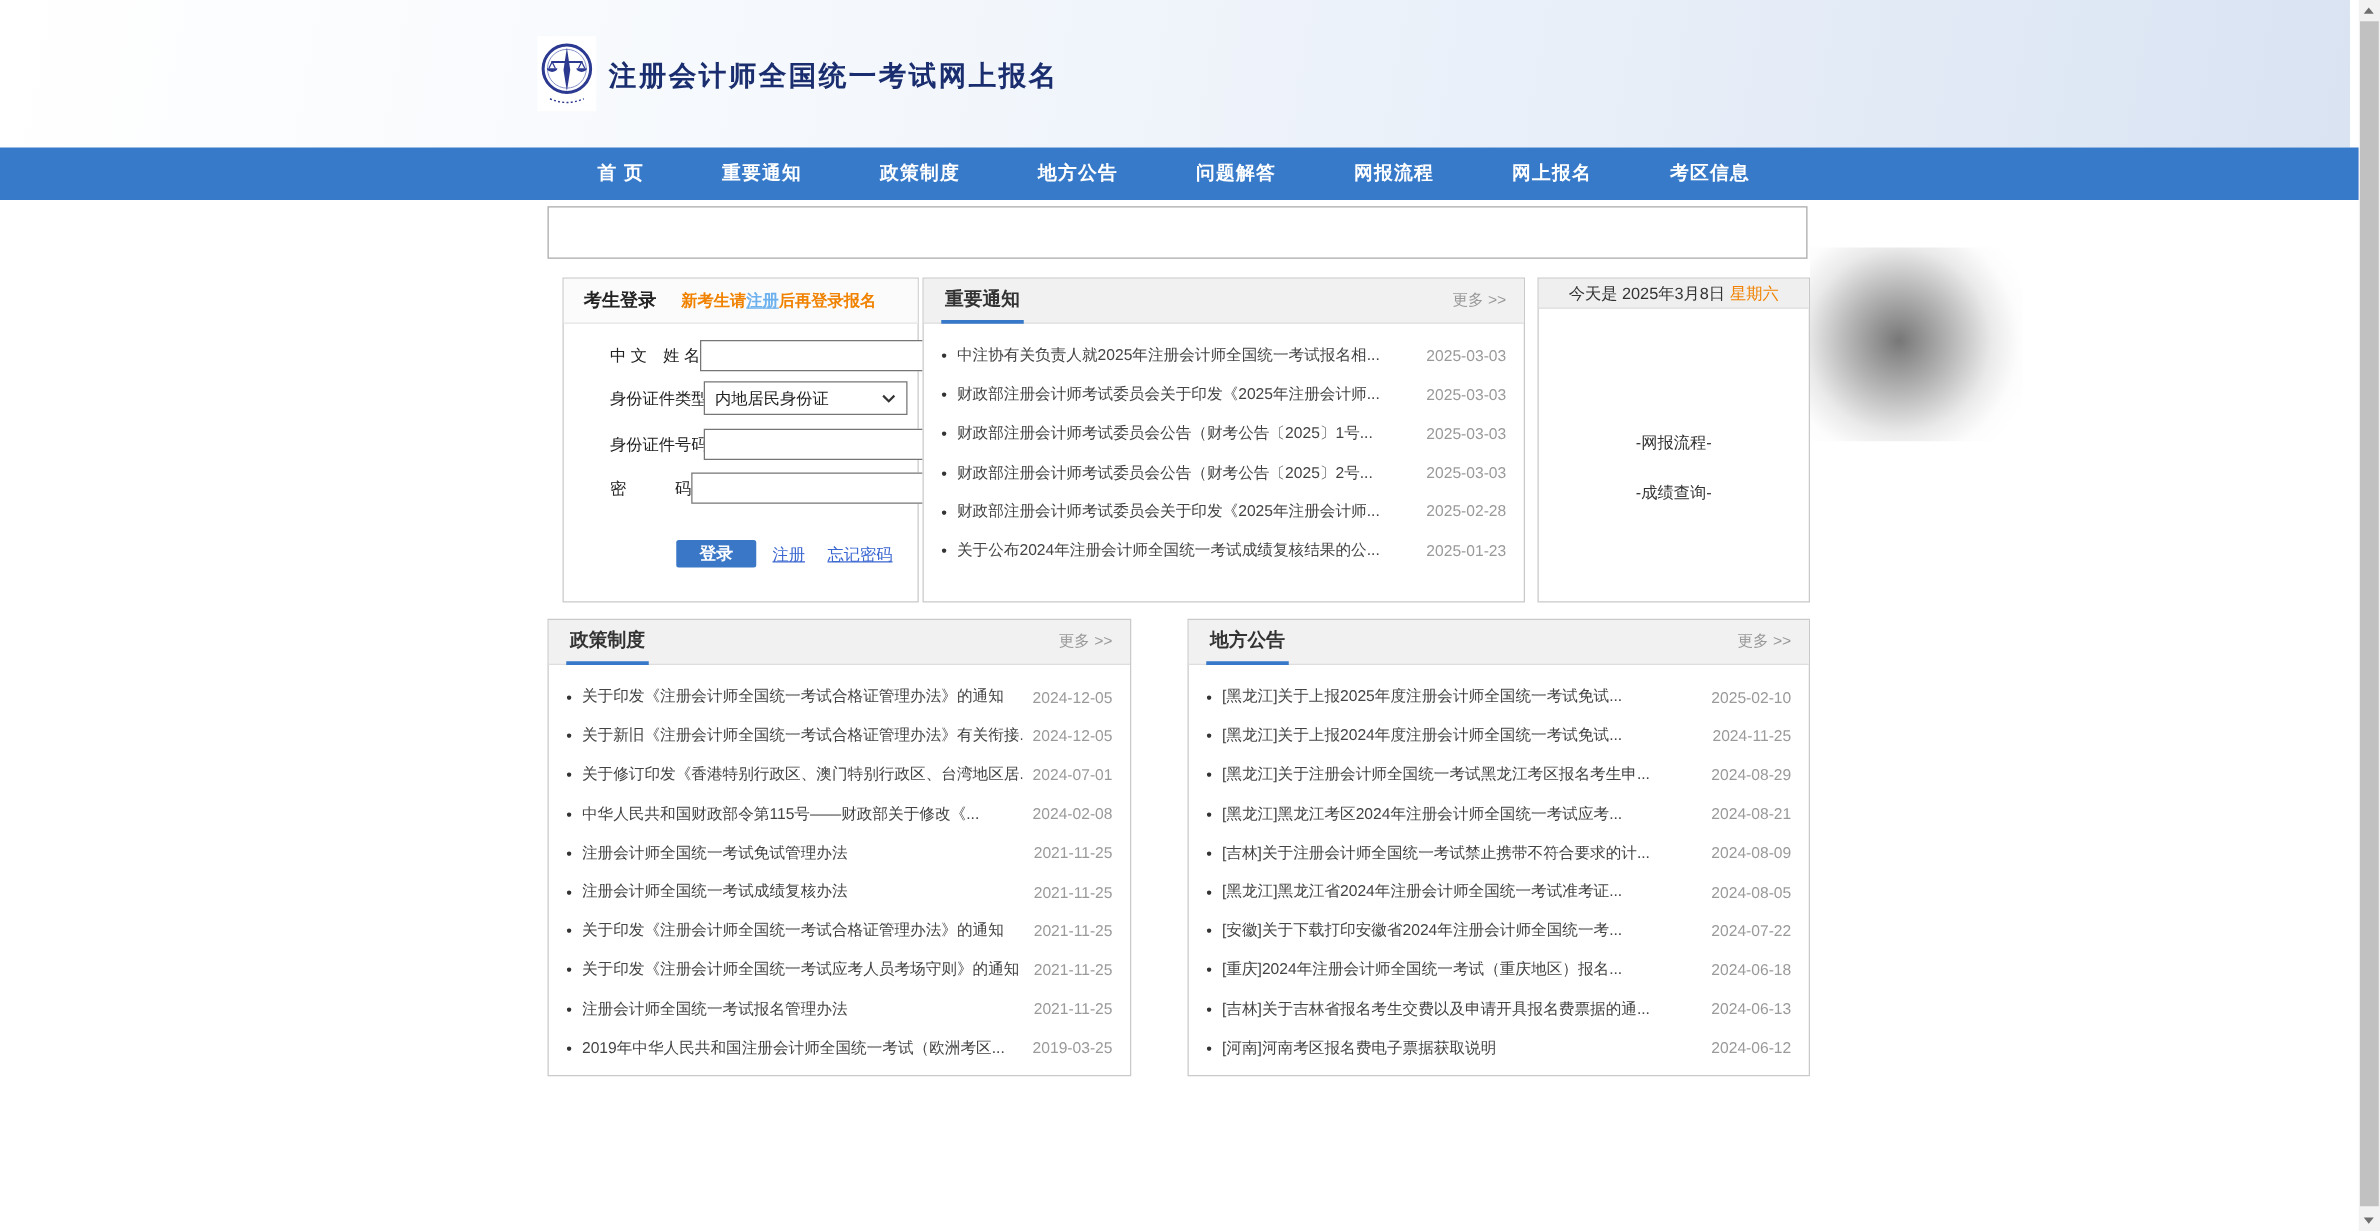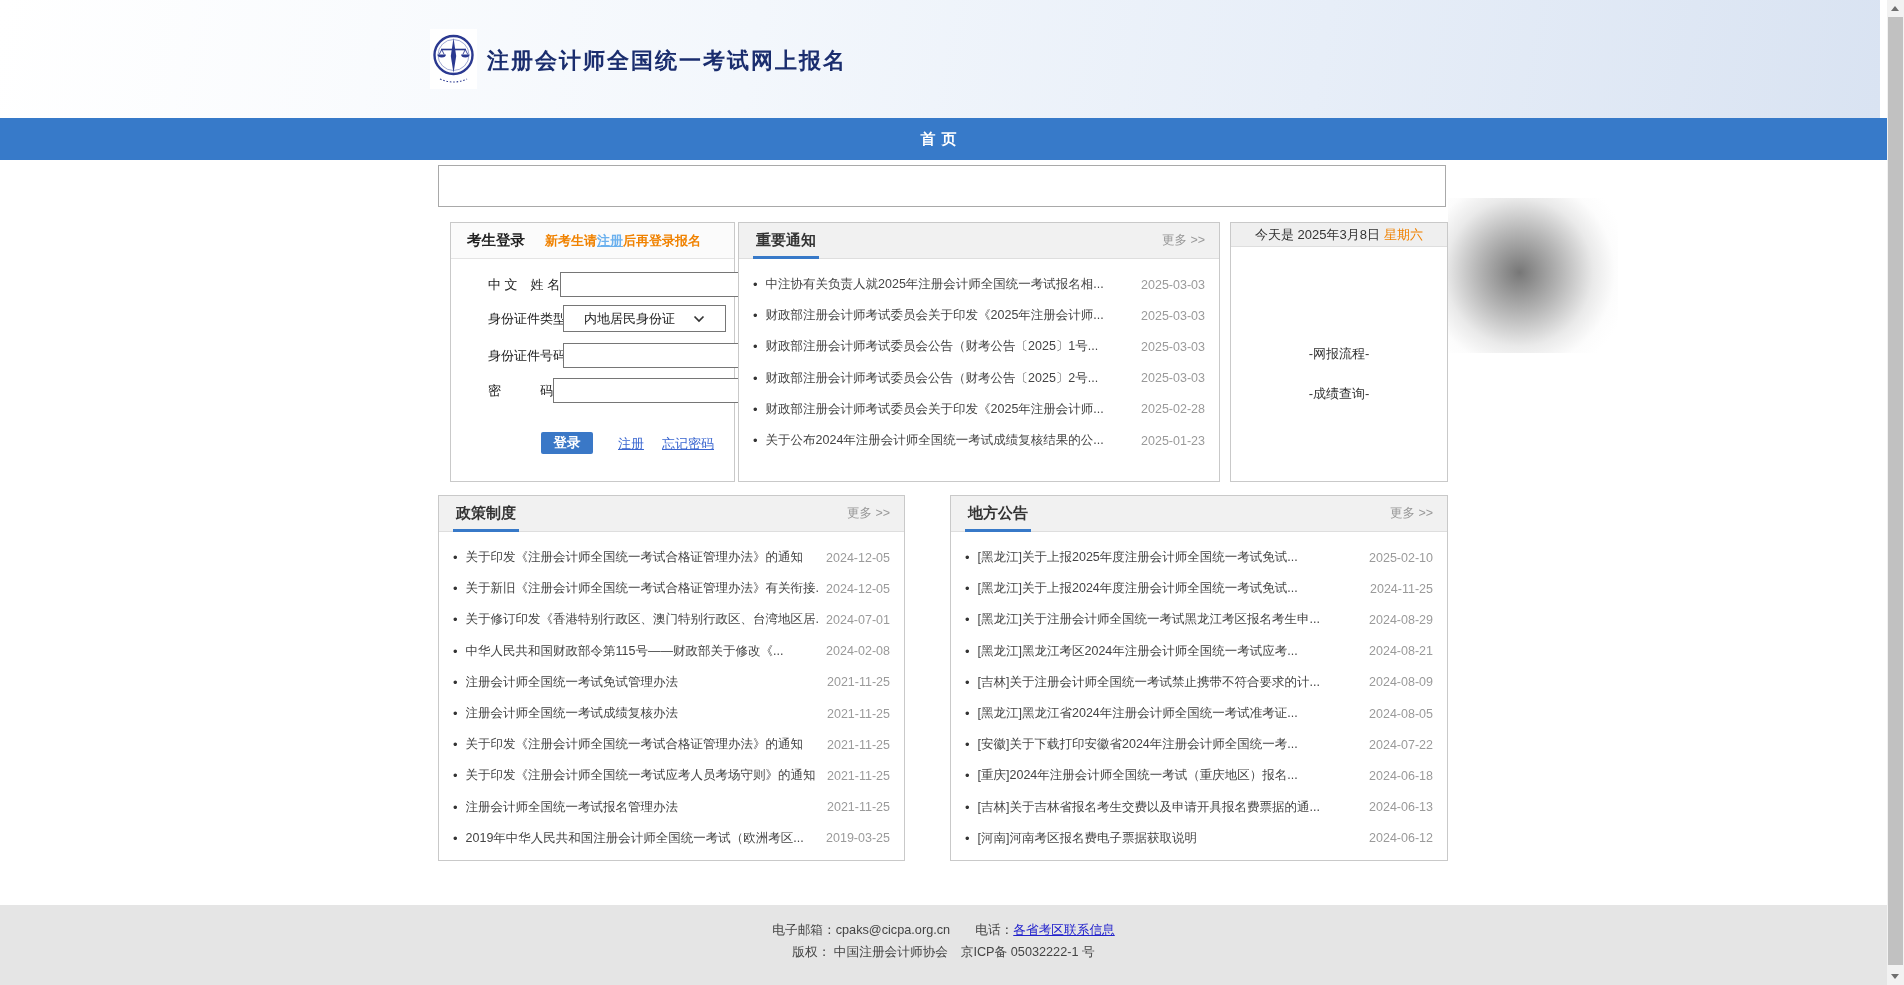--- a/index.html
+++ b/index.html
@@ -10,21 +10,21 @@
   
   .topband { position:absolute; left:0; top:0; width:1880px; height:118px;
              background:linear-gradient(100deg,#ffffff 0%,#f3f7fc 40%,#e7eef8 70%,#d9e3f2 100%); }
   .logo { position:absolute; left:430px; top:29px; width:47px; height:60px; background:#fff; }
   .site-title { position:absolute; left:487px; top:46px; font-size:22px; font-weight:bold;
                 color:#1a2d6e; letter-spacing:2px; white-space:nowrap; }
 
   
   .nav { position:absolute; left:0; top:118px; width:1887px; height:42px; background:#377ac9; }
   .nav-inner { position:absolute; left:438px; width:1010px; height:42px; display:flex;
-               justify-content:space-between; align-items:center; padding:0 48px 0 40px;flex-direction:column; }
+               justify-content:space-between; align-items:center; padding:0 48px 0 40px; }
   .nav-item { color:#fff; font-size:15px; font-weight:bold; line-height:42px; letter-spacing:1px;
               cursor:pointer; white-space:nowrap; }
 
   
   .banner { position:absolute; left:438px; top:165px; width:1008px; height:42px;
             background:#fff; border:1px solid #a9a9a9; }
 
   
   .box { position:absolute; background:#fff; border:1px solid #c9c9c9; }
   .box-head { height:36px; background:#f1f1f1; border-bottom:1px solid #dedede;
@@ -43,23 +43,23 @@
   .login-head { height:36px; display:flex; align-items:center; padding:0 16px;
                 background:#fbfbfb; border-bottom:1px solid #e4e4e4; }
   .login-title { font-size:14.5px; font-weight:bold; color:#222; }
   .reg-note { margin-left:20px; font-size:13px; font-weight:bold; color:#f08200; white-space:nowrap; }
   .reg-note a { color:#6cb1ee; text-decoration:underline; cursor:pointer; }
   .f-row { position:absolute; left:14px; right:8px; height:27px; display:flex; align-items:center;margin-left:23px; }
   .f-label { width:75px; font-size:13px; color:#222; white-space:pre; }
   .f-input { flex:1; height:25px; border:1px solid #767676; background:#fff; font-size:13px; padding:0 5px;
              font-family:"Liberation Sans", sans-serif; }
   .f-select { flex:1; height:27px; border:1px solid #767676; background:#fff; font-size:13px;
-              display:flex; align-items:center; padding:0 20px; cursor:pointer; }
+              display:flex; align-items:center; padding:0 8px; cursor:pointer; }
   .f-select .sel-val { flex:1; color:#222; }
-  .login-btn { position:absolute; left:90px; top:209px; width:52px; height:22px; background:#3a78c7;
+  .login-btn { position:absolute; left:90px; top:209px; width:64px; height:22px; background:#3a78c7;
                color:#fff; font-size:13.5px; font-weight:bold; text-align:center; line-height:22px;
                border-radius:2px; cursor:pointer; }
   .mini-link { position:absolute; top:212px; font-size:13px; color:#3a66d0; text-decoration:underline;
                cursor:pointer; white-space:nowrap; }
 
   
   #notice-box { left:738px; top:222px; width:482px; height:260px; }
   #policy-box { left:438px; top:495px; width:467px; height:366px; }
   #local-box  { left:950px; top:495px; width:498px; height:366px; }
 
@@ -363,28 +363,20 @@
 
         <div class="lrow">
           <span class="bullet">•</span>
           <span class="ltitle">[河南]河南考区报名费电子票据获取说明</span>
           <span class="ldate">2024-06-12</span>
         </div>
 
     </div>
   </div>
 
-  <div class="footer">
-    <div class="f-line" id="f-line1">
-      <span>电子邮箱：</span><span>cpaks@cicpa.org.cn</span>
-      <span style="display:inline-block;width:18px;"></span>
-      <span>电话：</span><a>各省考区联系信息</a>
-    </div>
-    <div class="f-line" id="f-line2">版权： 中国注册会计师协会　京ICP备 05032222-1 号</div>
-  </div>
 
   <div class="scrollbar">
     <div class="sb-arrow sb-up"></div>
     <div class="sb-thumb"></div>
     <div class="sb-arrow sb-down"></div>
   </div>
 
 </div>
 
 </body></html>

